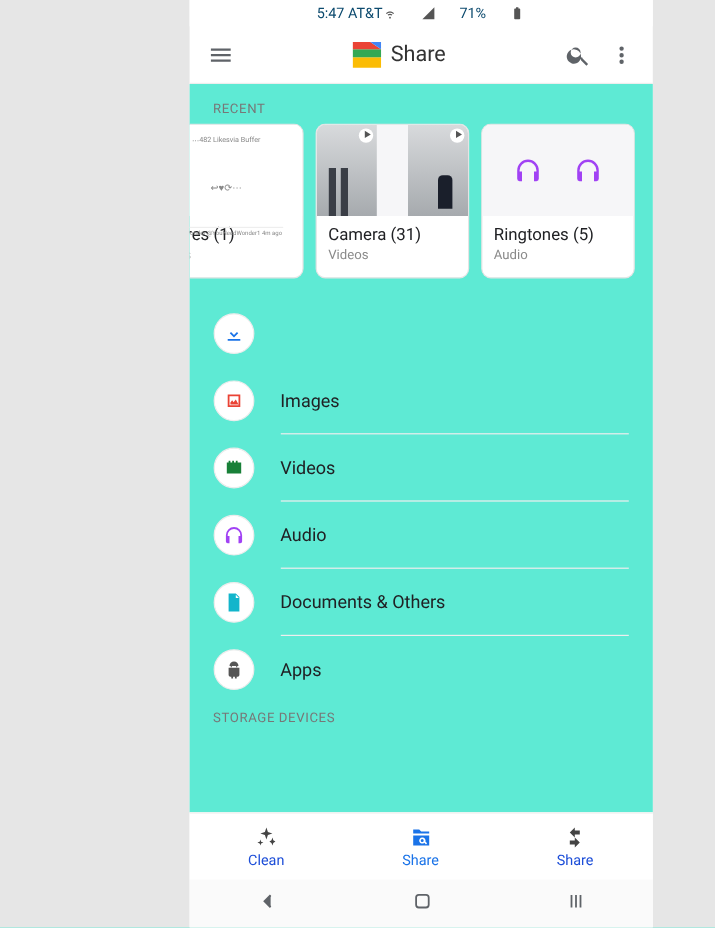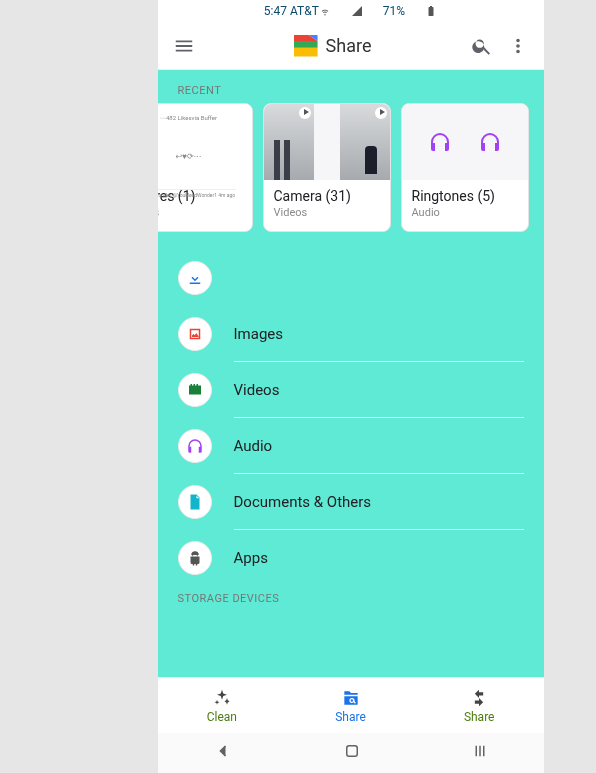--- a/index.html
+++ b/index.html
@@ -101,21 +101,21 @@
   .cat-icon svg { width:18px; height:18px; }
   .cat-label { font-size:15px; color:#202124; flex:1; border-bottom:1px solid #eee; height:56px; display:flex; align-items:center;}
   .cat-row:last-of-type .cat-label { border-bottom:none; }
   
   .bottom-nav {
     height: 56px;
     background:#fff;
     border-top:1px solid #eee;
     display:flex;
   }
-  .bottom-nav .tab { flex:1; display:flex; flex-direction:column; align-items:center; justify-content:center; gap:2px; cursor:pointer; font-size:12px; color:#4d7c0f;}
+  .bottom-nav .tab { flex:1; display:flex; flex-direction:column; align-items:center; justify-content:center; gap:2px; cursor:pointer; font-size:12px; color:#1d4ed8;}
   .bottom-nav .tab.active { color:#1a73e8; }
   .bottom-nav svg { width:20px; height:20px; }
   
   .sysnav { height:40px; background:#fafafa; display:flex; justify-content:space-around; align-items:center; }
   .sysnav .btn { cursor:pointer; color:#444; }
   .scroll-content { flex:1; overflow:hidden; background:#5eead4;}
   
   .files-logo { width:24px; height:22px; position:relative; }
   .files-logo .a{position:absolute;inset:0;background:#fbbc04;clip-path:polygon(0 60%,100% 60%,100% 100%,0 100%);} 
   .files-logo .b{position:absolute;inset:0;background:#34a853;clip-path:polygon(0 30%,100% 30%,100% 60%,0 60%);} 

